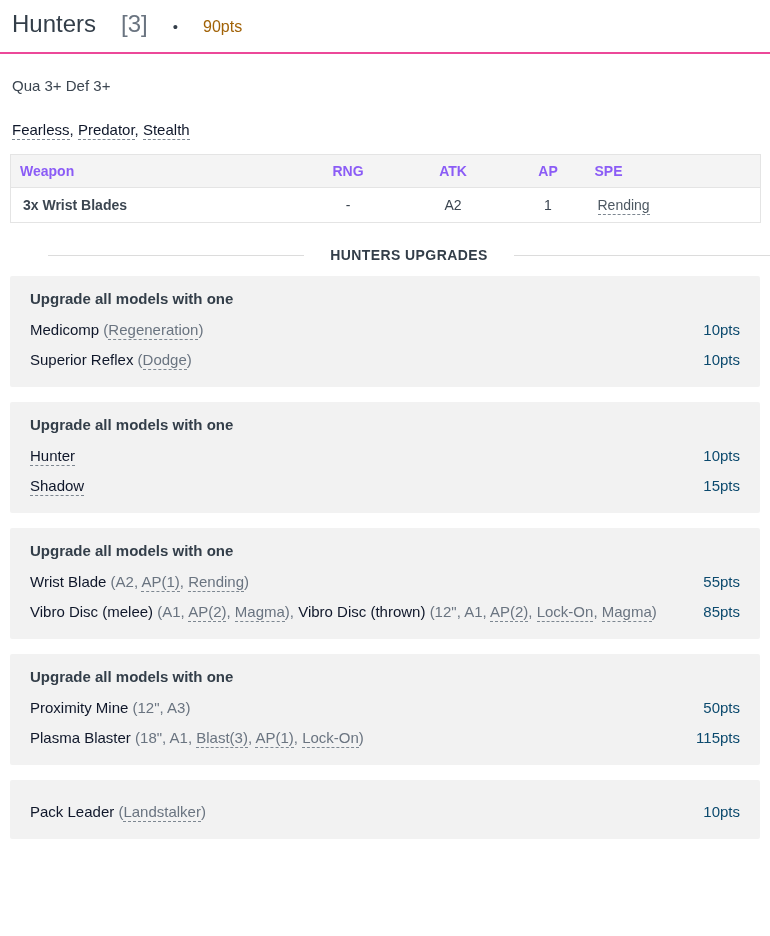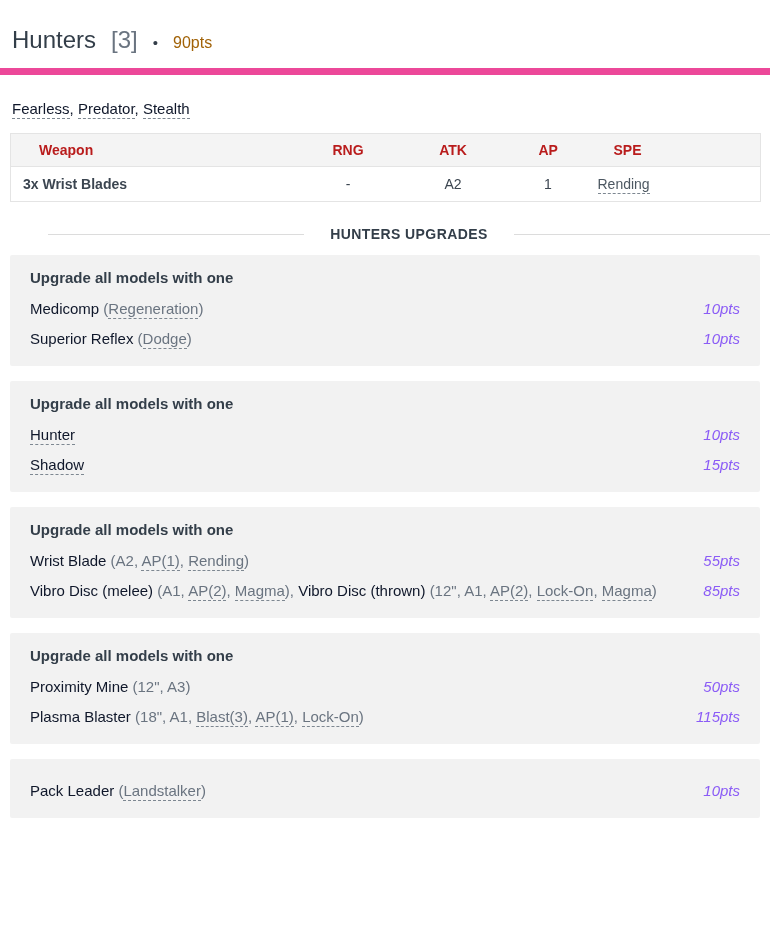--- a/index.html
+++ b/index.html
@@ -4,44 +4,44 @@
 <style>
   html,body { margin:0; padding:0; }
   body {
     width:770px;
     background:#ffffff;
     font-family:"Liberation Sans","DejaVu Sans",sans-serif;
     color:#3b4550;
   }
   
   .unit-header {
-    display:flex; align-items:baseline; gap:15px;
-    padding:26px 12px 14px;
-    border-bottom:7px solid #ec4899;
+    display:flex; align-items:baseline; gap:25px;
+    padding:10px 12px 14px;
+    border-bottom:2px solid #ec4899;
   }
   .unit-name { font-size:24px; font-weight:400; color:#333e49; }
   .unit-count { font-size:24px; font-weight:400; color:#6a7480; }
   .unit-sep { font-size:15px; color:#333e49; }
   .unit-points { font-size:16px; color:#a16207; }
 
   .stats-line { margin:22px 12px 0; font-size:15px; line-height:20px; }
   .rules-line { margin:24px 12px 0; font-size:15px; line-height:20px; }
 
   .dashed { border-bottom:1px dashed #7d8791; padding-bottom:1px; cursor:help; }
 
   
   table.weapons {
     width:750px; margin:14px 10px 0;
     border-collapse:collapse; table-layout:fixed;
     font-size:14px;
   }
   table.weapons { border:1px solid #e4e4e4; }
   .weapons th {
     background:#f4f4f4; font-weight:700; text-align:left;
-    padding:8px 28px; border-bottom:1px solid #e4e4e4; color:#b91c1c;
+    padding:8px 9px; border-bottom:1px solid #e4e4e4; color:#8b5cf6;
   }
   .weapons td { padding:9px 12px; background:#fff; }
   .weapons .center { text-align:center; }
   .weapons .w-name { font-weight:700; }
   .weapons .spe-cell { color:#4d5862; }
 
   
   .divider { display:flex; align-items:center; margin:22px 0 11px; height:20px;padding-left:48px; }
   .divider .line { flex:1; height:1px; background:#dcdcdc; }
   .divider .title {
@@ -53,36 +53,37 @@
   .section {
     margin:0 10px 15px; padding:12px 20px 17px;
     background:#f2f2f2; border-radius:2px;
   }
   .section-heading { font-size:15px; font-weight:700; line-height:22px; color:#333e49; }
   .item {
     display:flex; justify-content:space-between; align-items:flex-start;
     gap:16px; margin-top:10px; font-size:15px; line-height:20px;
   }
   .item-text { flex:1; min-width:0; }
-  .pts { white-space:nowrap; color:#8b5cf6;font-style:italic; }
+  .pts { white-space:nowrap; color:#0c4a6e; }
   .pri { color:#0f172a; }
   .sec { color:#6a7480; }
 </style>
 </head>
 <body>
 
 <div>
 
   <div class="unit-header">
     <span class="unit-name">Hunters</span>
     <span class="unit-count">[3]</span>
     <span class="unit-sep">•</span>
     <span class="unit-points">90pts</span>
   </div>
 
+  <div class="stats-line">Qua 3+ Def 3+</div>
 
   <div class="rules-line">
     <span class="pri dashed">Fearless</span><span class="pri">, </span>
     <span class="pri dashed">Predator</span><span class="pri">, </span>
     <span class="pri dashed">Stealth</span>
   </div>
 
   <table class="weapons">
     <colgroup>
       <col style="width:290px">

